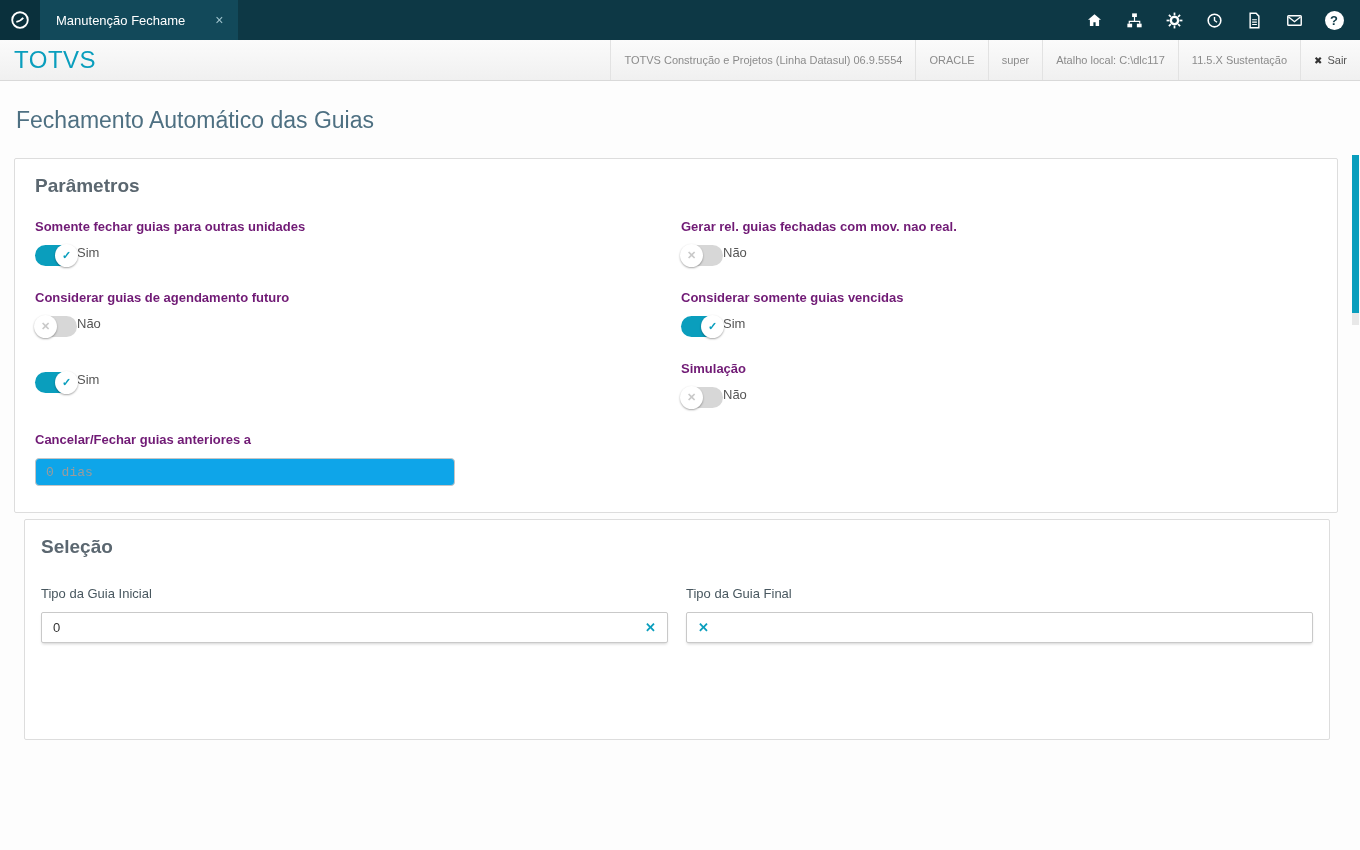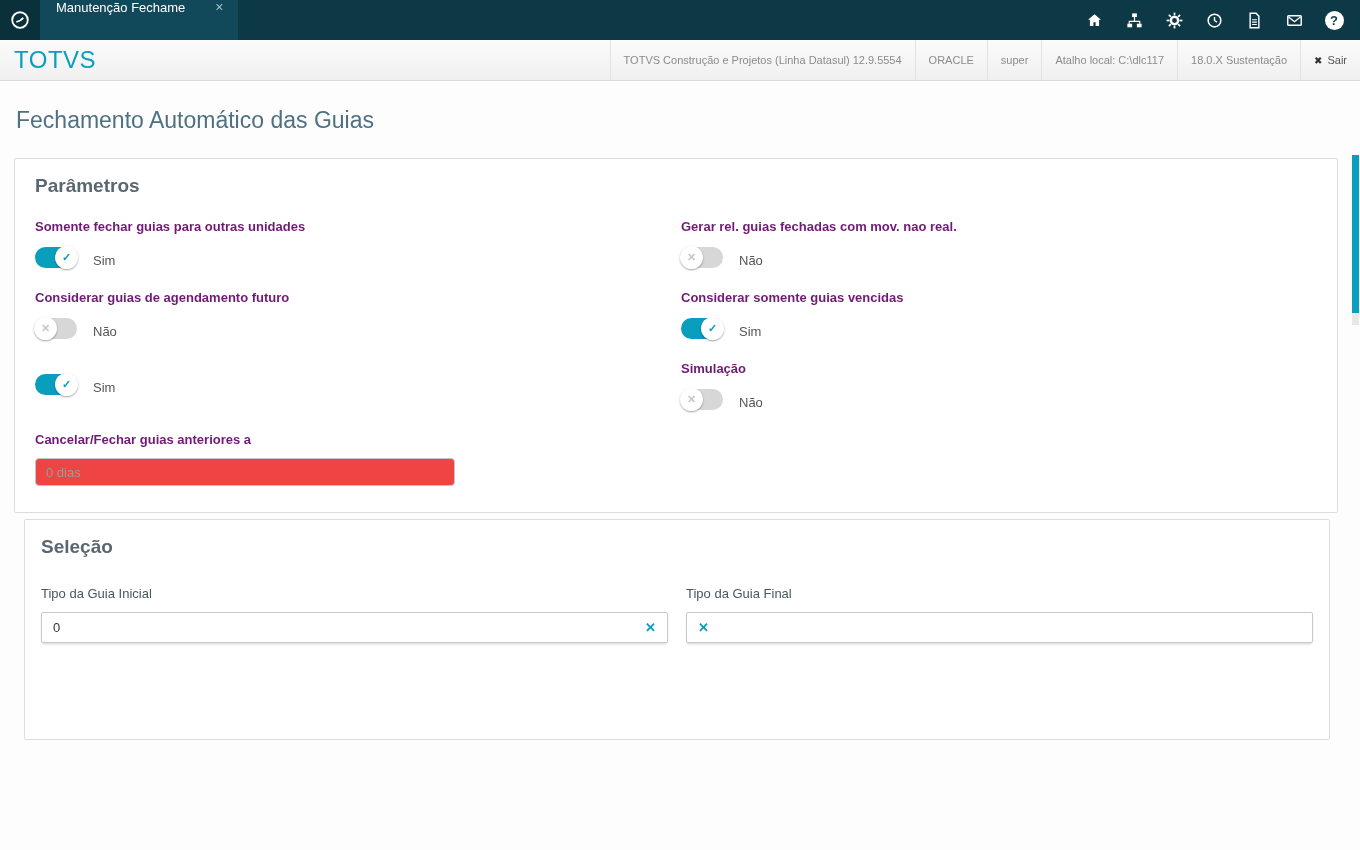--- a/index.html
+++ b/index.html
@@ -2,21 +2,21 @@
 <html style="--accent: #0a9ebd; --topbar: #0d3845; --tab: #12495a; --toggle_off: #d7d7d7;"><head>
 <meta charset="utf-8">
 <style>
   *{margin:0;padding:0;box-sizing:border-box}
   :root{--accent:#0a9ebd;--topbar:#0d3845;--tab:#12495a;--toggle_off:#d7d7d7}
   html,body{width:1360px;height:850px;font-family:"Liberation Sans",sans-serif;background:#fdfdfd;overflow:hidden;position:relative}
 
   
   .topbar{height:40px;background:var(--topbar);display:flex;align-items:stretch}
   .logo-box{width:40px;display:flex;align-items:center;justify-content:center;background:#0a303c;cursor:pointer}
-  .tab{display:flex;gap:30px;background:var(--tab);padding:0 14px 0 16px;color:#fff;font-size:13px;cursor:pointer}
+  .tab{display:flex;align-items:center;gap:30px;background:var(--tab);padding:0 14px 0 16px;color:#fff;font-size:13px;cursor:pointer}
   .tab-close{color:#9fc3cd;font-size:14px;line-height:1;cursor:pointer}
   .topbar-icons{margin-left:auto;display:flex;align-items:center;padding-right:6px}
   .tbi{width:40px;height:40px;display:flex;align-items:center;justify-content:center;cursor:pointer}
   .tbi svg{width:19px;height:19px;display:block}
   .help-circle{width:19px;height:19px;background:#fff;color:var(--topbar);border-radius:50%;font-weight:bold;font-size:13px;display:flex;align-items:center;justify-content:center}
 
   
   .brandbar{height:41px;background:linear-gradient(#fbfbfb,#f0f0f0);border-bottom:1px solid #d9d9d9;display:flex;align-items:stretch}
   .brand{display:flex;align-items:center;padding:0 14px;font-size:24px;font-weight:normal;color:var(--accent);letter-spacing:.5px}
   .env{margin-left:auto;display:flex;align-items:stretch}
@@ -28,32 +28,32 @@
   .page-title{margin:26px 0 16px 16px;font-size:23px;color:#4e7082;font-weight:400}
   .card{background:#fff;border:1px solid #ddd;border-radius:2px}
   .card.params{margin:24px 22px 0 14px;padding:16px 20px 26px}
   .card.selection{margin:6px 30px 0 24px;padding:16px 16px 96px}
   .card-title{font-size:19px;color:#5b6770;font-weight:600}
 
   .pgrid{display:grid;grid-template-columns:1fr 1fr;column-gap:10px}
   .field{margin-top:22px}
   .field.col1{grid-column:1}
   .flabel{font-size:13px;font-weight:bold;color:#701a75}
-  .trow{margin-top:11px;display:flex;align-items:flex-end;gap:16px;height:23px}
+  .trow{margin-top:11px;display:flex;align-items:flex-start;height:23px}
   .toggle{width:42px;height:21px;border-radius:12px;position:relative;cursor:pointer;flex:0 0 auto}
   .toggle.on{background:var(--accent)}
   .toggle.off{background:var(--toggle_off)}
   .knob{position:absolute;top:-1px;width:23px;height:23px;background:#fff;border-radius:50%;box-shadow:0 1px 2px rgba(0,0,0,.35);display:flex;align-items:center;justify-content:center;font-size:11px}
   .toggle.on .knob{right:-1px}
   .toggle.off .knob{left:-1px}
   .toggle.on .knob::after{content:"✓";color:var(--accent);font-weight:bold}
   .toggle.off .knob::after{content:"✕";color:#c9c9c9;font-weight:bold}
   .tval{font-size:13px;color:#555}
 
-  .dias-input{margin-top:11px;width:420px;height:28px;background:#ef4444;border:1px solid #c5c5c5;border-radius:4px;padding:0 10px;font-size:13px;color:#333;font-family:Liberation Sans, sans-serif;outline:none;display:block}
+  .dias-input{margin-top:11px;width:420px;height:28px;background:#0ea5e9;border:1px solid #c5c5c5;border-radius:4px;padding:0 10px;font-size:13px;color:#333;font-family:Liberation Mono, monospace;outline:none;display:block}
   .dias-input::placeholder{color:#9b9b9b}
 
   .sgrid{display:grid;grid-template-columns:1fr 1fr;column-gap:18px;margin-top:28px}
   .slabel{font-size:13px;font-weight:normal;color:#48575f}
   .sinput{margin-top:11px;height:31px;border:1px solid #c9c9c9;border-radius:2px;background:#fff;display:flex;align-items:center;padding:0 11px;box-shadow:0 2px 3px -1px rgba(0,0,0,.18)}
   .sinput input{flex:1;border:none;outline:none;font-size:13px;color:#333;font-family:inherit;background:transparent}
   .clear-x{color:var(--accent);font-size:13px;cursor:pointer;font-weight:bold}
 
   .vscroll-track{position:absolute;right:1px;top:155px;width:7px;height:170px;background:#e8e8e8}
   .vscroll-thumb{position:absolute;right:1px;top:155px;width:7px;height:158px;background:var(--accent);cursor:pointer}
@@ -121,25 +121,25 @@
     </div>
     <div class="tbi">
       <span class="help-circle">?</span>
     </div>
   </div>
 </div>
 
 <div class="brandbar">
   <div class="brand">TOTVS</div>
   <div class="env">
-    <div class="env-item">TOTVS Construção e Projetos (Linha Datasul) 12.9.5554</div>
+    <div class="env-item">TOTVS Construção e Projetos (Linha Datasul) 06.9.5554</div>
     <div class="env-item">ORACLE</div>
     <div class="env-item">super</div>
     <div class="env-item">Atalho local: C:\dlc117</div>
-    <div class="env-item">18.0.X Sustentação</div>
+    <div class="env-item">11.5.X Sustentação</div>
     <div class="env-item sair">
       <span class="sair-x">✖</span>
       <span>Sair</span>
     </div>
   </div>
 </div>
 
 <h1 class="page-title">Fechamento Automático das Guias</h1>
 
 <div class="card params">

